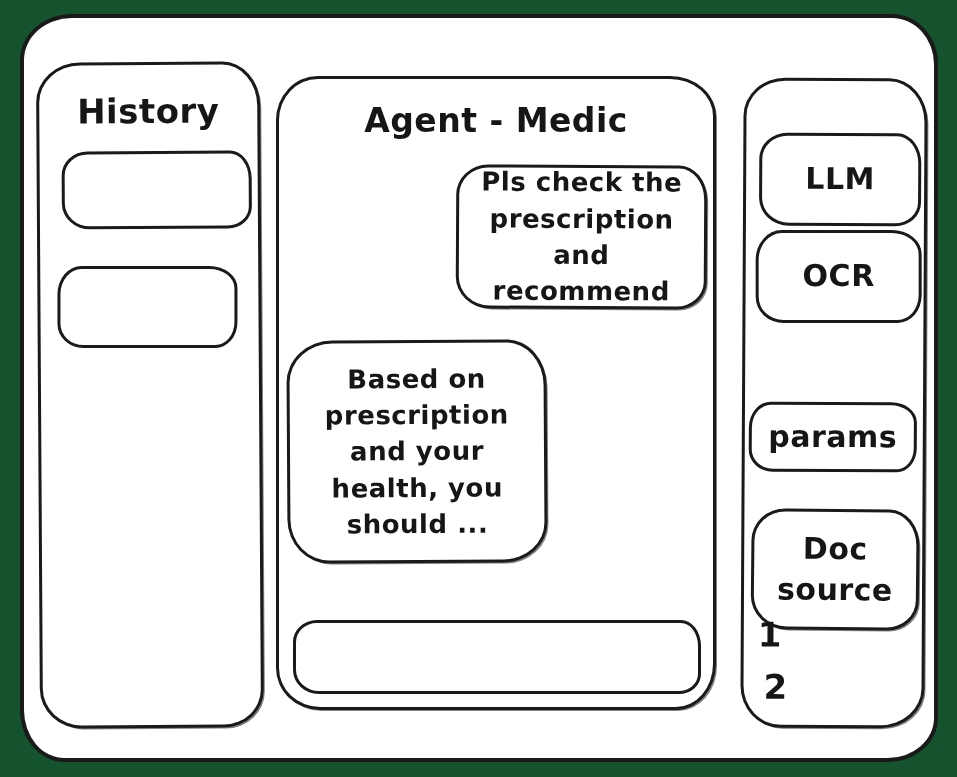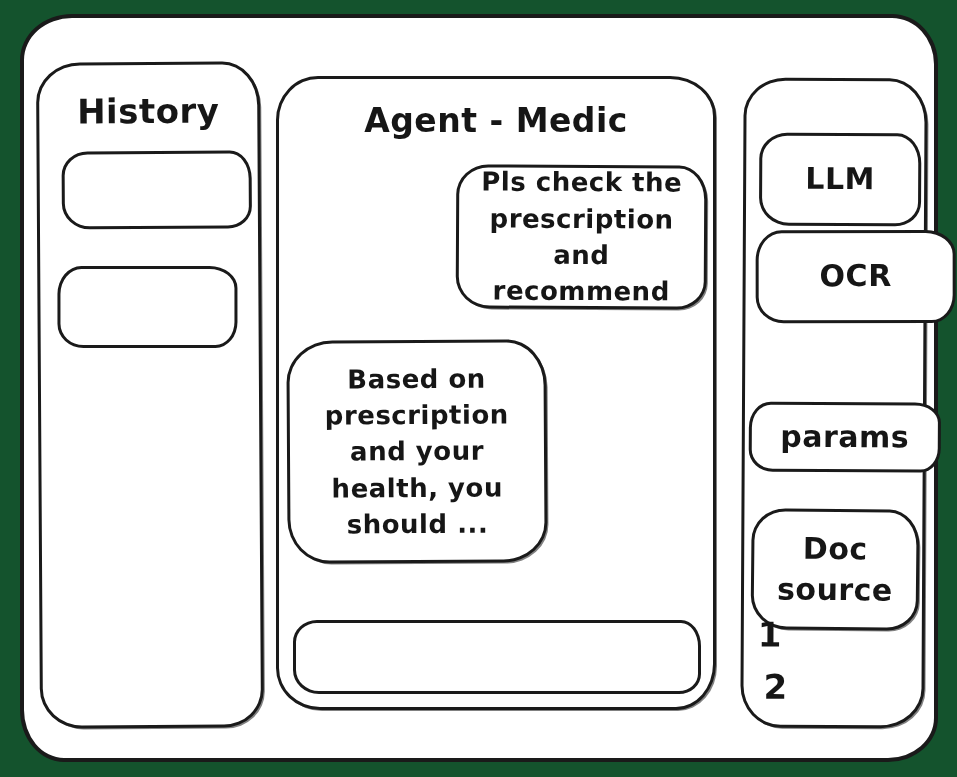--- a/index.html
+++ b/index.html
@@ -128,26 +128,26 @@
     padding: 4px 8px;
   }
   .btn-llm {
     left: 13px; top: 36px;
     width: 162px; height: 93px;
     border-radius: 28px 24px 26px 30px / 26px 30px 24px 28px;
     margin-top: 16px;
   }
   .btn-ocr {
     left: 10px; top: 149px;
-    width: 200px; height: 93px;
+    width: 166px; height: 93px;
     border-radius: 26px 30px 24px 28px / 30px 24px 28px 26px;
   }
   .btn-params {
     left: 4px; top: 321px;
-    width: 192px; height: 70px;
+    width: 168px; height: 70px;
     border-radius: 22px 26px 20px 24px / 26px 20px 24px 22px;
   }
   .btn-doc-source {
     left: 7px; top: 428px;
     width: 168px; height: 121px;
     border-radius: 34px 30px 32px 36px / 32px 36px 30px 34px;
   }
   .doc-num {
     position: absolute;
     font-size: 34px;

